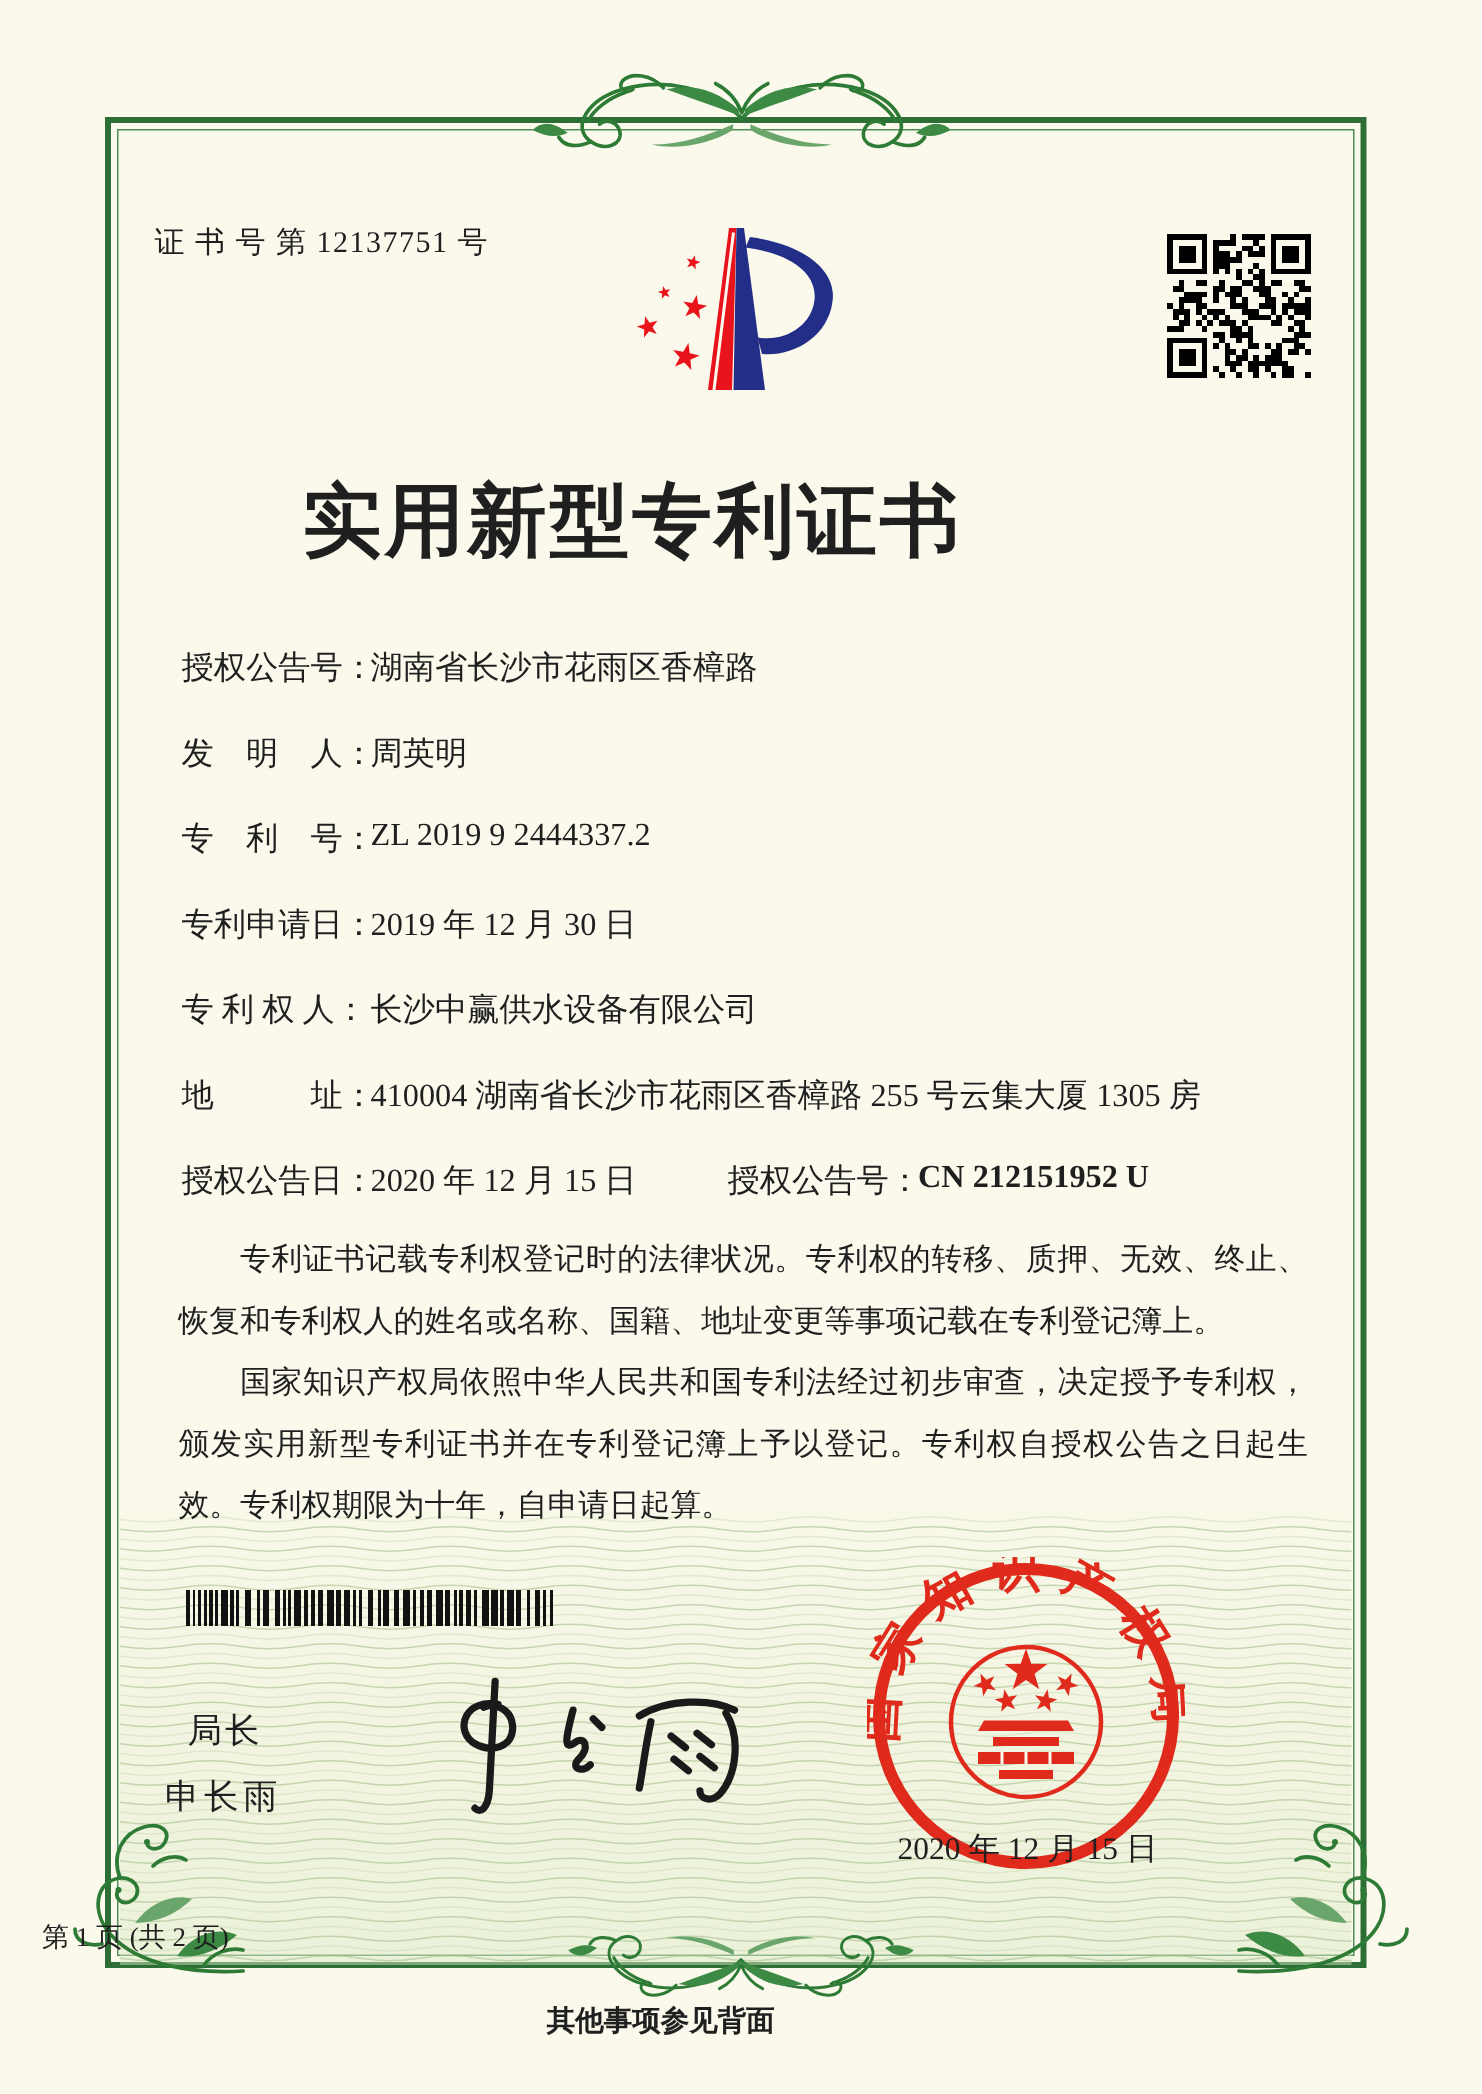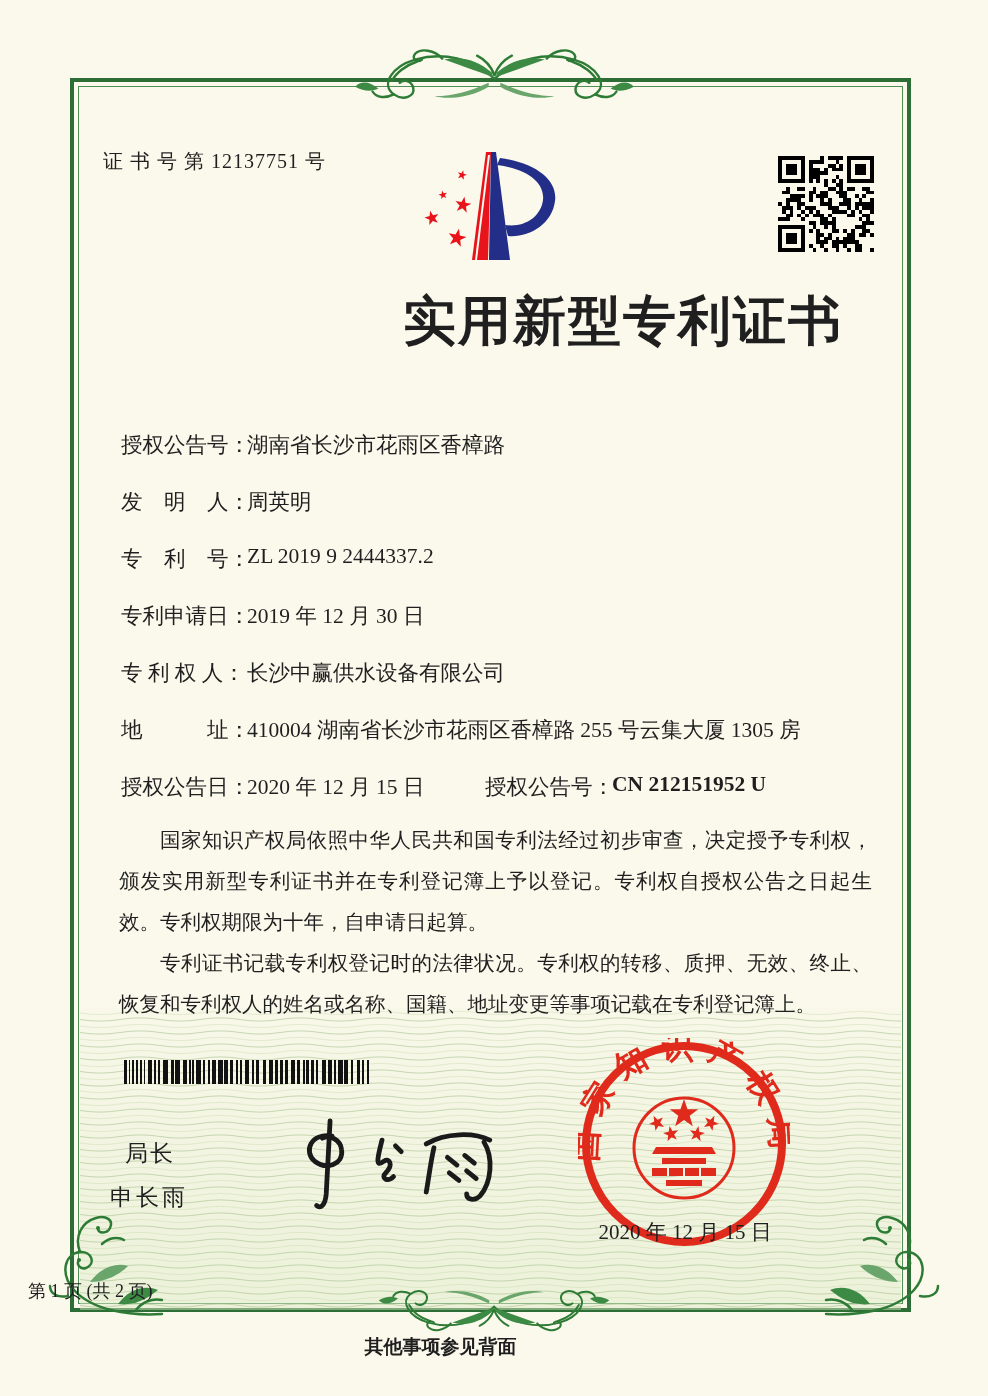--- a/index.html
+++ b/index.html
@@ -16,21 +16,21 @@
     left:70px;top:78px;width:841px;height:1234px;box-sizing:border-box;
     border:4px solid #2c6e35;position:absolute;
   }
   .frame-inner{
     left:78px;top:86px;width:825px;height:1218px;box-sizing:border-box;
     border:1.5px solid #4e8f56;position:absolute;
   }
   
   .cert-no{left:103px;top:148px;font-size:20px;letter-spacing:1px;}
   .title{
-    left:0;top:286px;width:843px;text-align:right;
+    left:0;top:312px;width:843px;text-align:center;
     font-size:53px;font-weight:700;letter-spacing:2px;
   }
   .flabel{left:121px;font-size:21.5px;}
   .fvalue{left:247px;font-size:21.5px;}
   .flabel2{left:485px;font-size:21.5px;}
   .fvalue2{left:612px;font-size:21.5px;font-weight:bold;}
   .paras{
     position:absolute;left:119px;top:820px;width:753px;
     font-size:20.5px;line-height:41px;text-align:justify;
   }
@@ -419,22 +419,22 @@
 
 <span class="t flabel" style="top:715px">地　　　址：</span>
 <span class="t fvalue" style="top:715px">410004 湖南省长沙市花雨区香樟路 255 号云集大厦 1305 房</span>
 
 <span class="t flabel" style="top:772px">授权公告日：</span>
 <span class="t fvalue" style="top:772px">2020 年 12 月 15 日</span>
 <span class="t flabel2" style="top:772px">授权公告号：</span>
 <span class="t fvalue2" style="top:772px">CN 212151952 U</span>
 
 <div class="paras">
+  <p>专利证书记载专利权登记时的法律状况。专利权的转移、质押、无效、终止、恢复和专利权人的姓名或名称、国籍、地址变更等事项记载在专利登记簿上。</p>
   <p>国家知识产权局依照中华人民共和国专利法经过初步审查，决定授予专利权，颁发实用新型专利证书并在专利登记簿上予以登记。专利权自授权公告之日起生效。专利权期限为十年，自申请日起算。</p>
-  <p>专利证书记载专利权登记时的法律状况。专利权的转移、质押、无效、终止、恢复和专利权人的姓名或名称、国籍、地址变更等事项记载在专利登记簿上。</p>
 </div>
 
 <svg class="abs" id="barcode" style="left:124px;top:1060px" width="246" height="24" viewBox="0 0 246 24" shape-rendering="crispEdges">
     <rect x="0" y="0" width="2.5" height="24" fill="#111"></rect>
     <rect x="4.5" y="0" width="1.5" height="24" fill="#111"></rect>
     <rect x="8" y="0" width="2" height="24" fill="#111"></rect>
     <rect x="12" y="0" width="2" height="24" fill="#111"></rect>
     <rect x="15.5" y="0" width="2.5" height="24" fill="#111"></rect>
     <rect x="19.5" y="0" width="1.5" height="24" fill="#111"></rect>
     <rect x="23.5" y="0" width="4.5" height="24" fill="#111"></rect>

